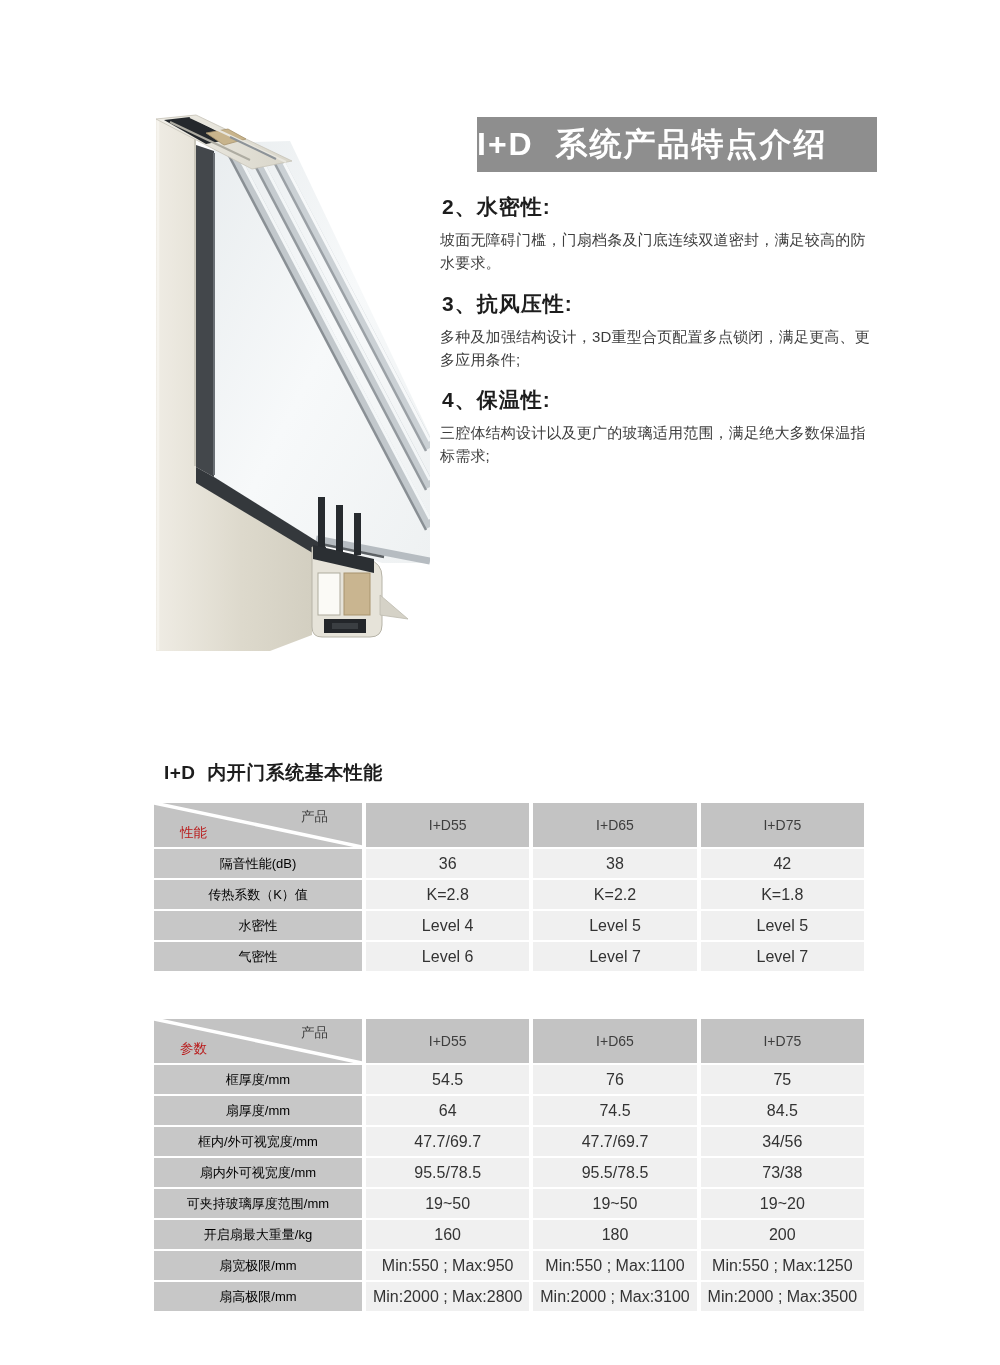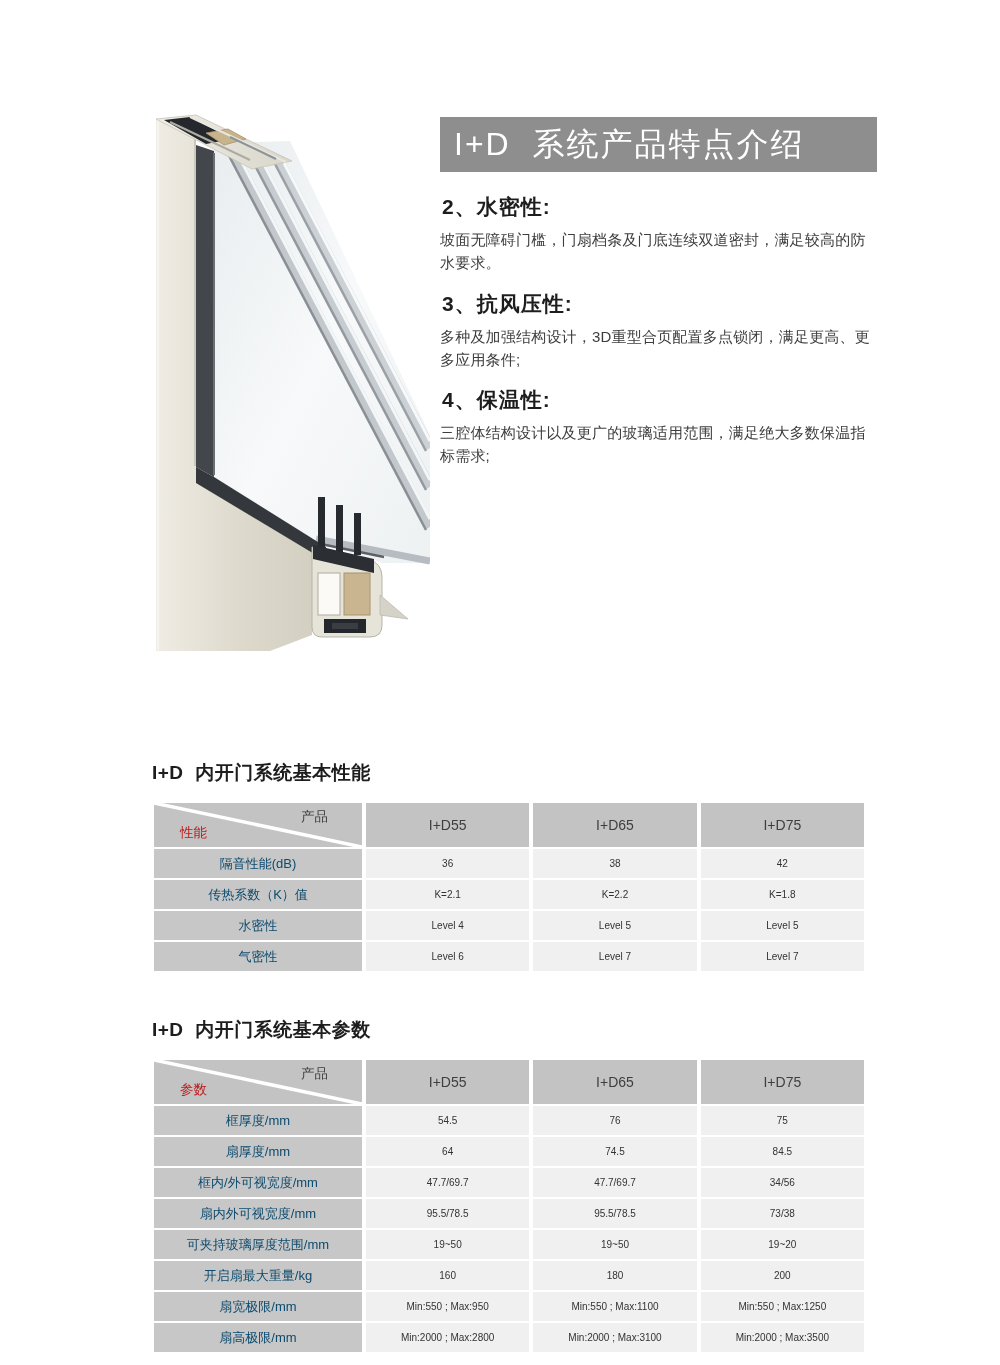--- a/index.html
+++ b/index.html
@@ -9,55 +9,55 @@
     position:relative; width:1000px; height:1365px; background:#ffffff;
     margin:0 auto; overflow:hidden;
   }
   
   .profile-svg { position:absolute; left:130px; top:95px; width:300px; height:570px; }
 
   
   .right-col { position:absolute; left:440px; top:117px; width:437px; }
   .banner {
     height:55px; background:#8e8e8e; color:#ffffff;
-    font-size:32px; font-weight:normal; letter-spacing:2px;
-    display:flex; align-items:center; padding-left:14px;
-    white-space:pre; margin-bottom:21px;
+    font-size:32px; font-weight:bold; letter-spacing:2px;
+    display:flex; align-items:center; 
+    white-space:pre; margin-bottom:21px;margin-left:37px;
   }
   .feature h3 {
     font-size:21px; font-weight:bold; color:#1d1d1d;
     margin:15px 0 7px 2px; letter-spacing:1px;
   }
   .feature p {
     font-size:15px; color:#3d3d3d; line-height:1.55; letter-spacing:0.2px;
   }
 
   
   .tblock { position:absolute; left:150px; width:718px; }
   .tblock.t1 { top:760px; }
   .tblock.t2 { top:1017px; }
   .table-title {
     font-size:19px; font-weight:600; color:#1d1d1d;
-    white-space:pre; margin:0 0 15px 2px; letter-spacing:0.5px;
+    white-space:pre; margin:0 0 15px 14px; letter-spacing:0.5px;
   }
   table.spec {
     width:718px; table-layout:fixed;
     border-collapse:separate; border-spacing:4px 2px;
   }
   table.spec col.c0 { width:208px; }
   table.spec td { text-align:center; vertical-align:middle; }
   tr.head td {
     background:#c3c3c3; height:44px; color:#3e3e3e; font-size:14px;
   }
   td.corner { position:relative; }
   td.corner svg { position:absolute; left:0; top:0; width:100%; height:100%; }
   .corner-tr { position:absolute; top:5px; right:34px; font-size:13.5px; color:#3e3e3e; }
   .corner-bl { position:absolute; bottom:5px; left:26px; font-size:13.5px; color:#b91c1c; }
-  td.lab { background:#c7c7c7; height:29px; font-size:13px; color:#0c4a6e; }
-  td.val { background:#f0f0f0; height:25px; font-size:10px; color:#333333; }
+  td.lab { background:#c7c7c7; height:29px; font-size:13px; color:#000000; }
+  td.val { background:#f0f0f0; height:25px; font-size:16px; color:#333333; }
 </style>
 </head>
 <body>
 
 <div class="page">
 
   <svg class="profile-svg" viewBox="0 0 300 570" aria-hidden="true">
     <defs>
       <linearGradient id="beigeV" x1="0" y1="0" x2="1" y2="0">
         <stop offset="0" stop-color="#efece4"></stop>
@@ -172,42 +172,41 @@
         <td>I+D75</td>
       </tr>
       <tr>
         <td class="lab">隔音性能(dB)</td>
         <td class="val">36</td>
         <td class="val">38</td>
         <td class="val">42</td>
       </tr>
       <tr>
         <td class="lab">传热系数（K）值</td>
-        <td class="val">K=2.1</td>
+        <td class="val">K=2.8</td>
         <td class="val">K=2.2</td>
         <td class="val">K=1.8</td>
       </tr>
       <tr>
         <td class="lab">水密性</td>
         <td class="val">Level 4</td>
         <td class="val">Level 5</td>
         <td class="val">Level 5</td>
       </tr>
       <tr>
         <td class="lab">气密性</td>
         <td class="val">Level 6</td>
         <td class="val">Level 7</td>
         <td class="val">Level 7</td>
       </tr>
     </tbody>
       </table>
   </div>
 
   <div class="tblock t2">
-    <h2 class="table-title">I+D  内开门系统基本参数</h2>
     <table class="spec">
       <colgroup>
           <col class="c0">
           <col>
           <col>
           <col>
         </colgroup>
       <tbody>
           <tr class="head">
         <td class="corner">

